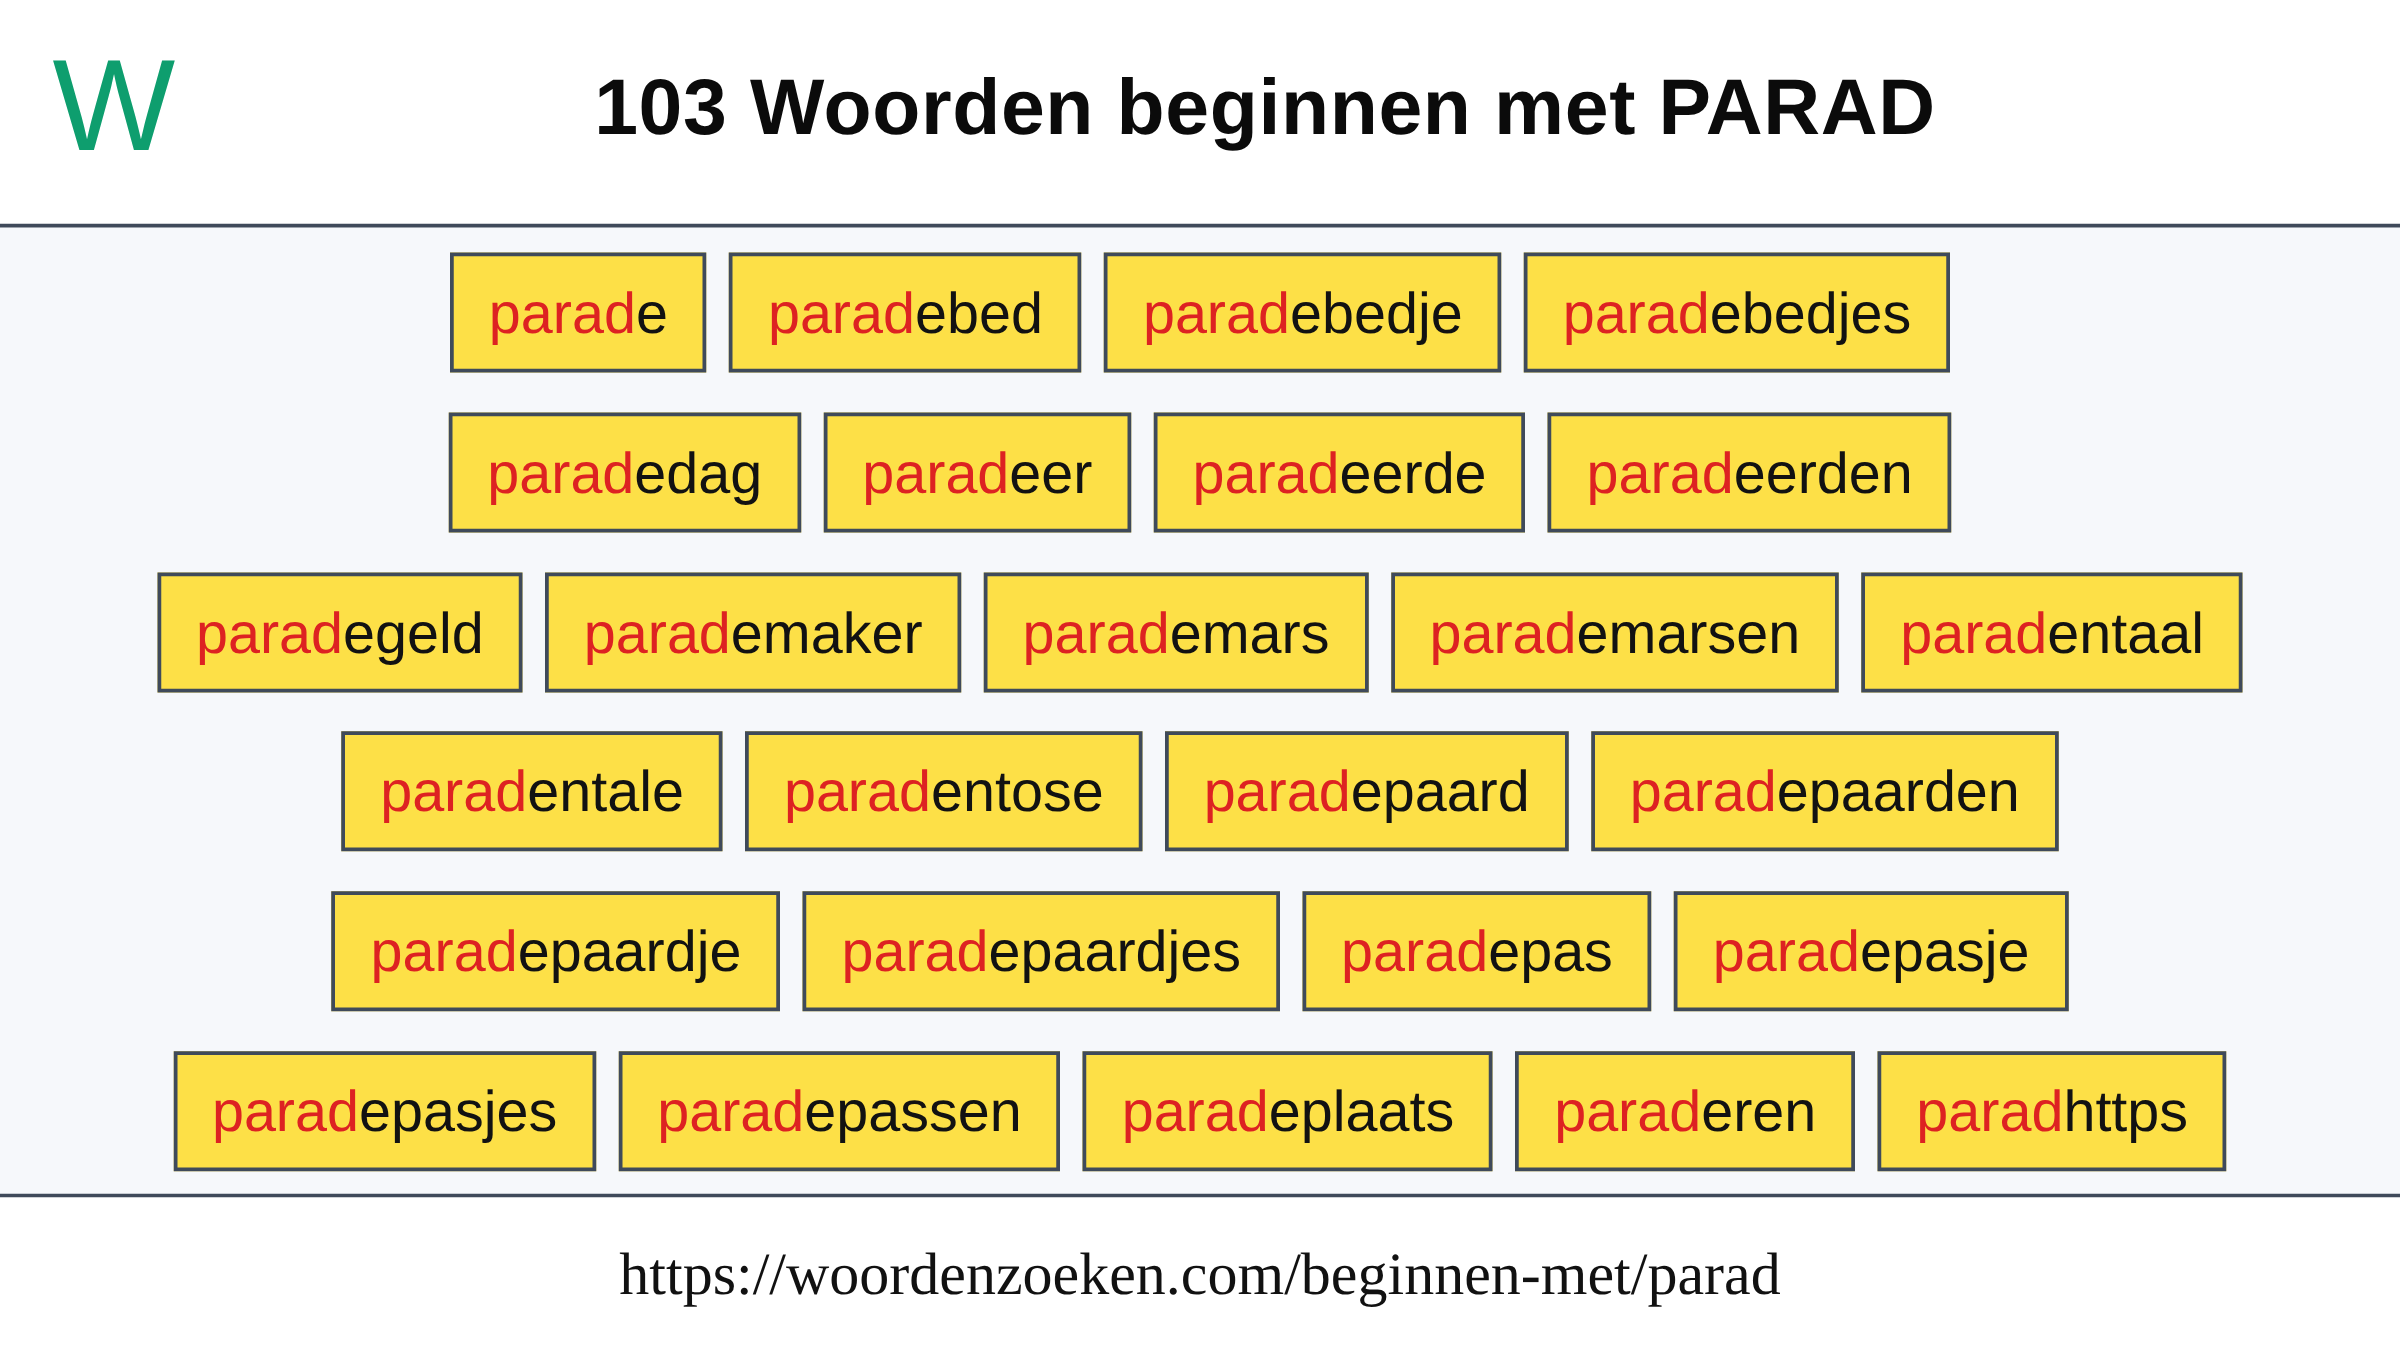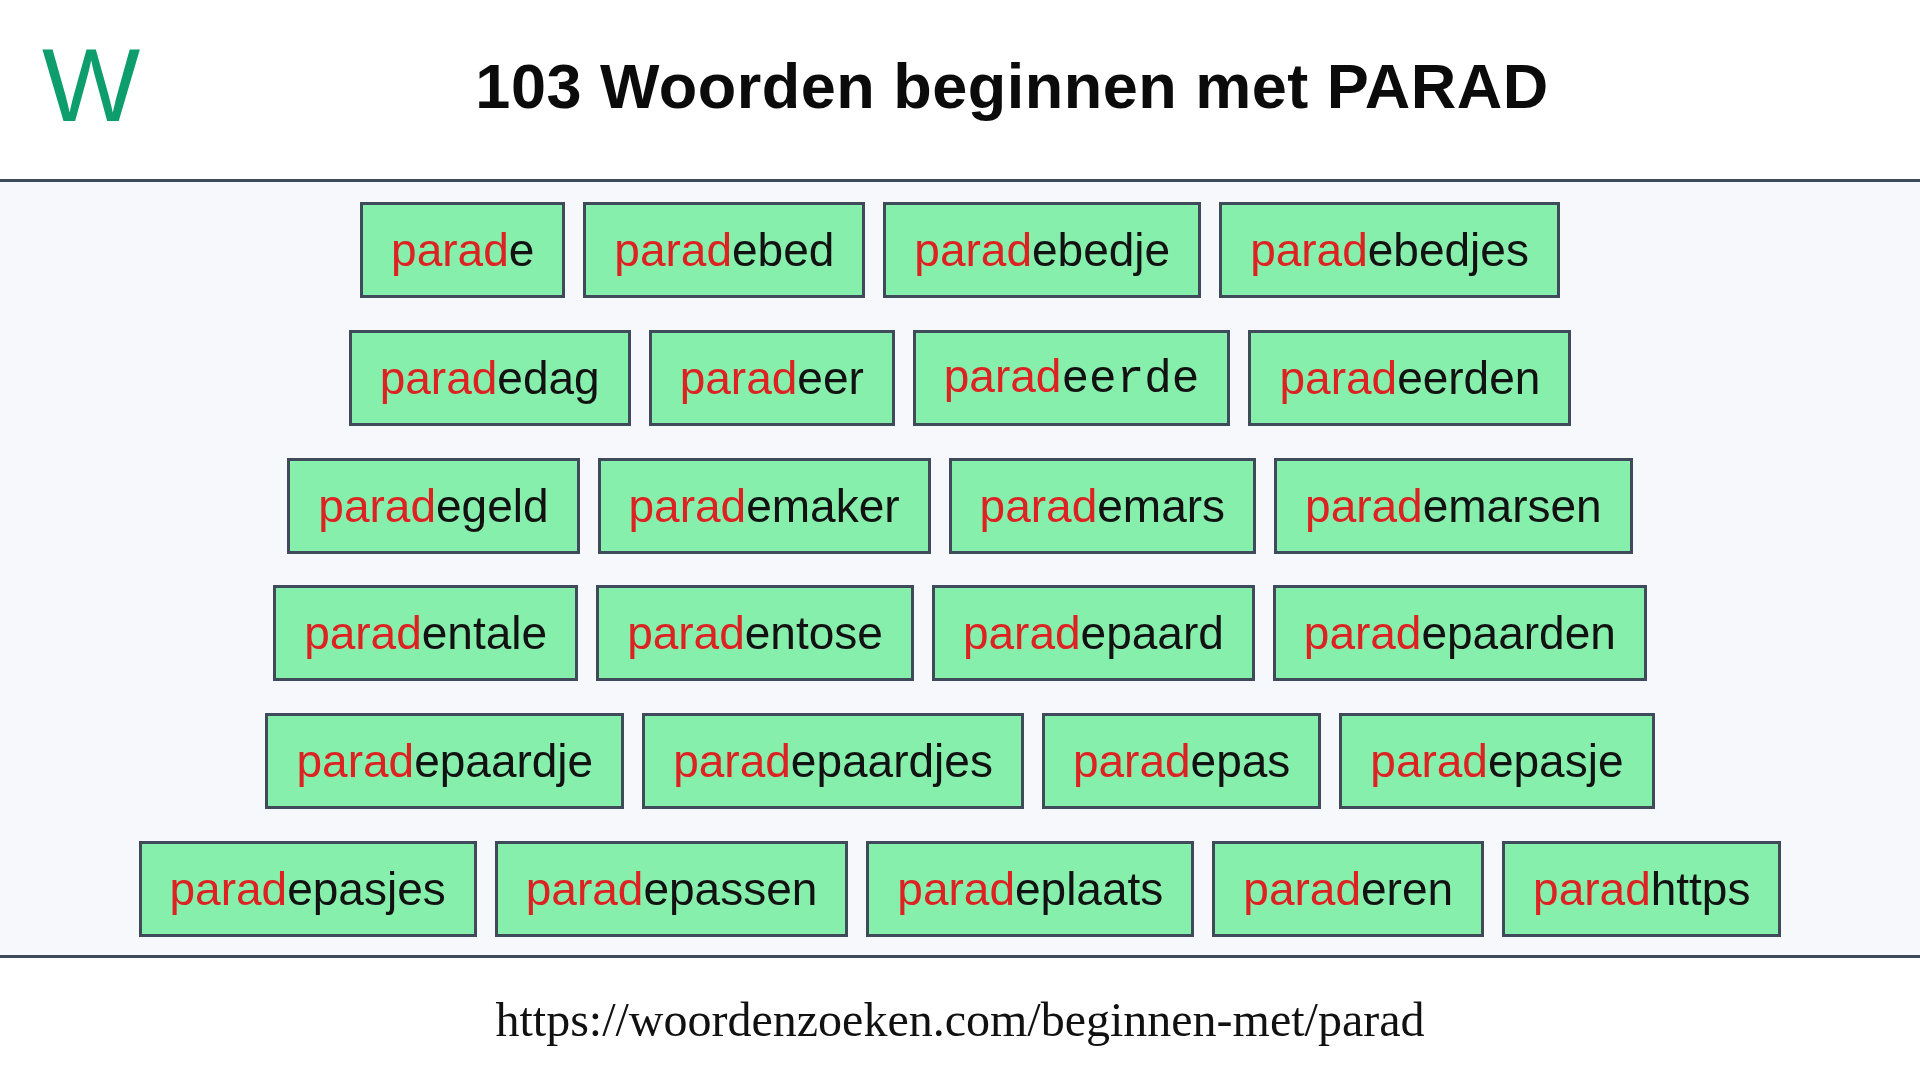--- a/index.html
+++ b/index.html
@@ -71,21 +71,21 @@
     justify-content: space-between;
   }
   .word-row {
     display: flex;
     justify-content: center;
     align-items: center;
     gap: 18px;
     padding: 0 16px;
   }
   .word-box {
-    background: #86efac;
+    background: #fde047;
     border: 3px solid #3f4a5a;
     height: 96px;
     display: flex;
     align-items: center;
     justify-content: center;
     padding: 0 28px;
     white-space: nowrap;
   }
   .word-text {
     font-family: "Liberation Sans", sans-serif;
@@ -142,38 +142,41 @@
         </div>
       </div>
       <div class="word-row">
         <div class="word-box">
           <span class="word-text"><span class="pfx" style="color: rgb(221, 34, 34);">parad</span><span class="sfx" style="color: rgb(18, 18, 18);">edag</span></span>
         </div>
         <div class="word-box">
           <span class="word-text"><span class="pfx" style="color: rgb(221, 34, 34);">parad</span><span class="sfx" style="color: rgb(18, 18, 18);">eer</span></span>
         </div>
         <div class="word-box">
-          <span class="word-text"><span class="pfx" style="color: rgb(221, 34, 34);">parad</span><span class="sfx" style="color: rgb(18, 18, 18); font-family: Liberation Mono, monospace;">eerde</span></span>
+          <span class="word-text"><span class="pfx" style="color: rgb(221, 34, 34);">parad</span><span class="sfx" style="color: rgb(18, 18, 18);">eerde</span></span>
         </div>
         <div class="word-box">
           <span class="word-text"><span class="pfx" style="color: rgb(221, 34, 34);">parad</span><span class="sfx" style="color: rgb(18, 18, 18);">eerden</span></span>
         </div>
       </div>
       <div class="word-row">
         <div class="word-box">
           <span class="word-text"><span class="pfx" style="color: rgb(221, 34, 34);">parad</span><span class="sfx" style="color: rgb(18, 18, 18);">egeld</span></span>
         </div>
         <div class="word-box">
           <span class="word-text"><span class="pfx" style="color: rgb(221, 34, 34);">parad</span><span class="sfx" style="color: rgb(18, 18, 18);">emaker</span></span>
         </div>
         <div class="word-box">
           <span class="word-text"><span class="pfx" style="color: rgb(221, 34, 34);">parad</span><span class="sfx" style="color: rgb(18, 18, 18);">emars</span></span>
         </div>
         <div class="word-box">
           <span class="word-text"><span class="pfx" style="color: rgb(221, 34, 34);">parad</span><span class="sfx" style="color: rgb(18, 18, 18);">emarsen</span></span>
+        </div>
+        <div class="word-box">
+          <span class="word-text"><span class="pfx" style="color: rgb(221, 34, 34);">parad</span><span class="sfx" style="color: rgb(18, 18, 18);">entaal</span></span>
         </div>
       </div>
       <div class="word-row">
         <div class="word-box">
           <span class="word-text"><span class="pfx" style="color: rgb(221, 34, 34);">parad</span><span class="sfx" style="color: rgb(18, 18, 18);">entale</span></span>
         </div>
         <div class="word-box">
           <span class="word-text"><span class="pfx" style="color: rgb(221, 34, 34);">parad</span><span class="sfx" style="color: rgb(18, 18, 18);">entose</span></span>
         </div>
         <div class="word-box">

